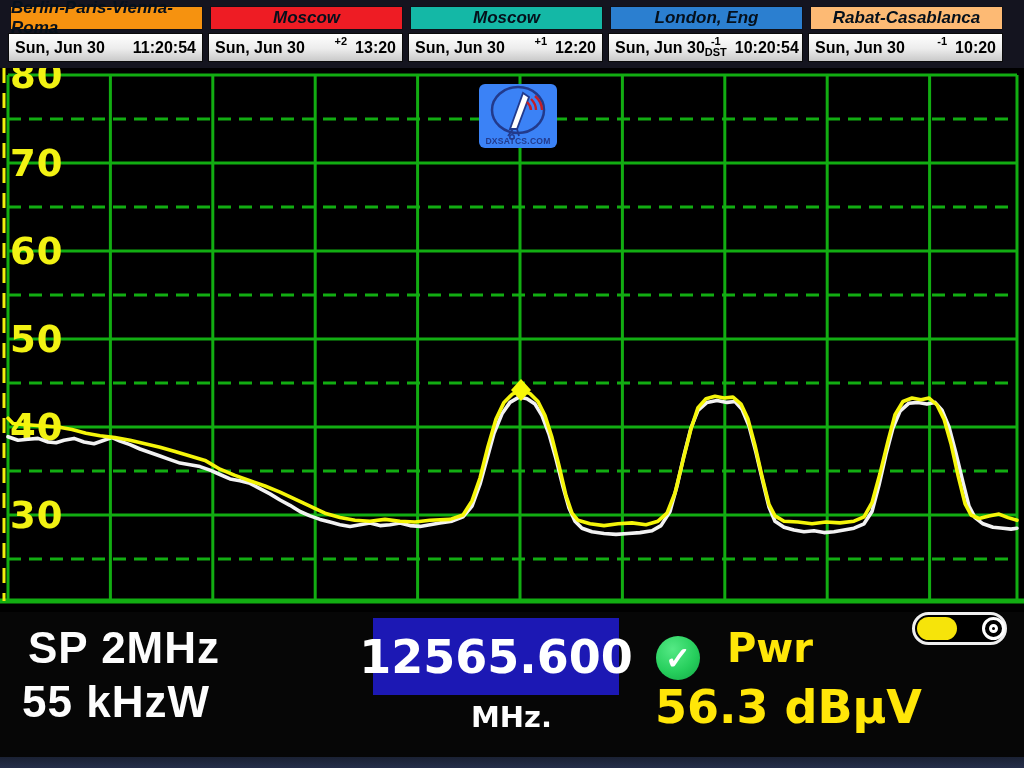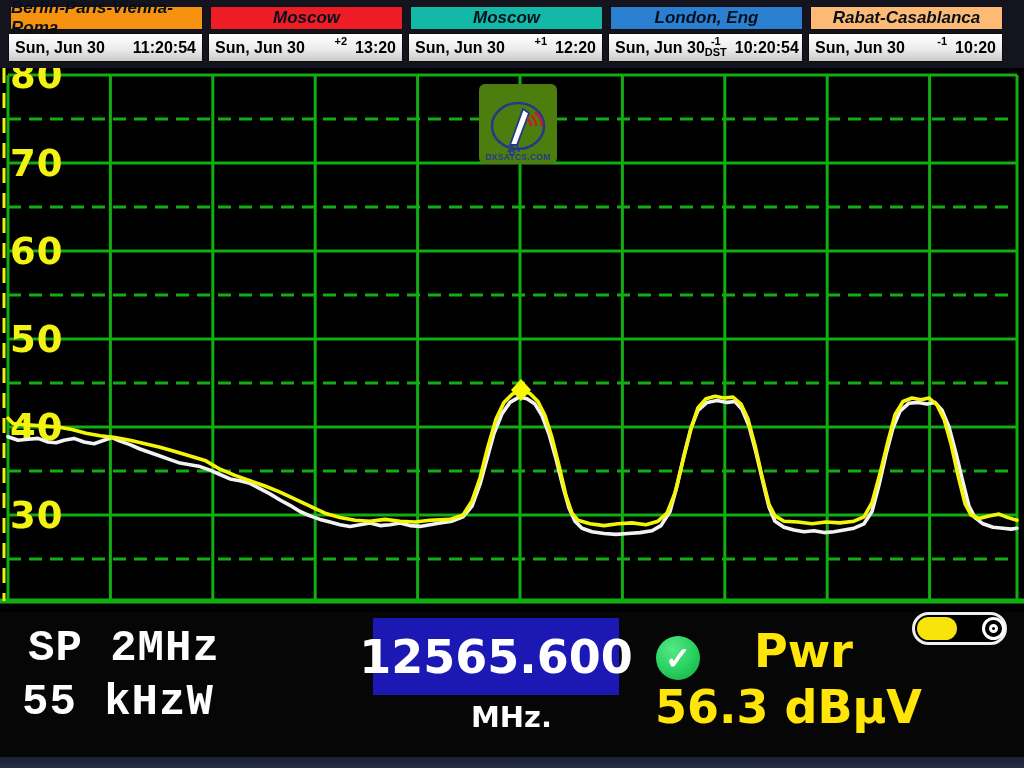--- a/index.html
+++ b/index.html
@@ -17,40 +17,40 @@
        display:flex;align-items:center;padding:0 6px;box-sizing:border-box;
        font-weight:bold;font-size:16px;color:#000;border:1px solid #0a0a0a;}
   .tc-date{white-space:nowrap;}
   .tc-off{margin-left:auto;margin-right:8px;display:flex;flex-direction:column;align-items:center;
        justify-content:flex-start;height:100%;padding-top:2px;box-sizing:border-box;
        font-size:11px;line-height:11px;font-weight:bold;}
   .tc-time{white-space:nowrap;}
 
   
   .plot-svg{position:absolute;top:68px;left:0;z-index:1;background:#000;}
-  .logo{position:absolute;left:479px;top:84px;width:78px;height:80px;background:#4d7c0f;
-        border-radius:6px;z-index:3;display:flex;align-items:flex-end;justify-content:center;}
+  .logo{position:absolute;left:479px;top:84px;width:78px;height:64px;background:#3b82f6;
+        border-radius:6px;z-index:3;display:flex;align-items:center;justify-content:center;}
 
   
   .footer{position:absolute;top:612px;left:0;width:1024px;height:145px;background:#060606;z-index:5;}
-  .footer .biglabel{position:absolute;color:#fdfdfd;font-family:Liberation Mono, monospace;
+  .footer .biglabel{position:absolute;color:#fdfdfd;font-family:Liberation Sans, sans-serif;
         font-weight:bold;font-size:44px;line-height:1;letter-spacing:1px;}
   .sp{left:28px;top:14px;}
   .bw{left:22px;top:68px;}
   .freq-box{position:absolute;left:373px;top:6px;width:246px;height:77px;background:#1c18b4;
         display:flex;align-items:center;justify-content:center;color:#fff;
         font-family:"DejaVu Sans",sans-serif;font-weight:bold;font-size:46px;cursor:pointer;}
   .freq-unit{position:absolute;left:373px;top:88px;width:277px;text-align:center;color:#fdfdfd;
         font-family:"DejaVu Sans",sans-serif;font-weight:bold;font-size:29px;}
   .check{position:absolute;left:656px;top:24px;width:44px;height:44px;border-radius:50%;
         background:radial-gradient(circle at 38% 30%,#55e985 0%,#27cf5d 55%,#13a744 100%);
         display:flex;align-items:center;justify-content:center;
         color:#fff;font-weight:bold;font-size:31px;}
   .pwr{position:absolute;left:727px;top:16px;color:#ffe608;font-family:"DejaVu Sans",sans-serif;
-        font-weight:bold;font-size:46px;line-height:1;margin-left:27px;}
+        font-weight:bold;font-size:40px;line-height:1;}
   .pwr-val{position:absolute;left:655px;top:72px;width:340px;text-align:left;color:#ffe608;
         font-family:"DejaVu Sans",sans-serif;font-weight:bold;font-size:46px;line-height:1;}
   .toggle{position:absolute;left:912px;top:0px;width:95px;height:33px;border:3px solid #efefef;
         border-radius:19px;background:#000;box-sizing:border-box;cursor:pointer;}
   .toggle .knob{position:absolute;left:2px;top:2px;width:40px;height:23px;background:#f6e40a;
         border-radius:12px;}
   .toggle .dial{position:absolute;right:-1px;top:2px;width:23px;height:23px;border:3px solid #fff;
         border-radius:50%;box-sizing:border-box;display:flex;align-items:center;justify-content:center;}
   .toggle .dial-in{width:9px;height:9px;border:3px solid #fff;border-radius:50%;box-sizing:border-box;}
 

